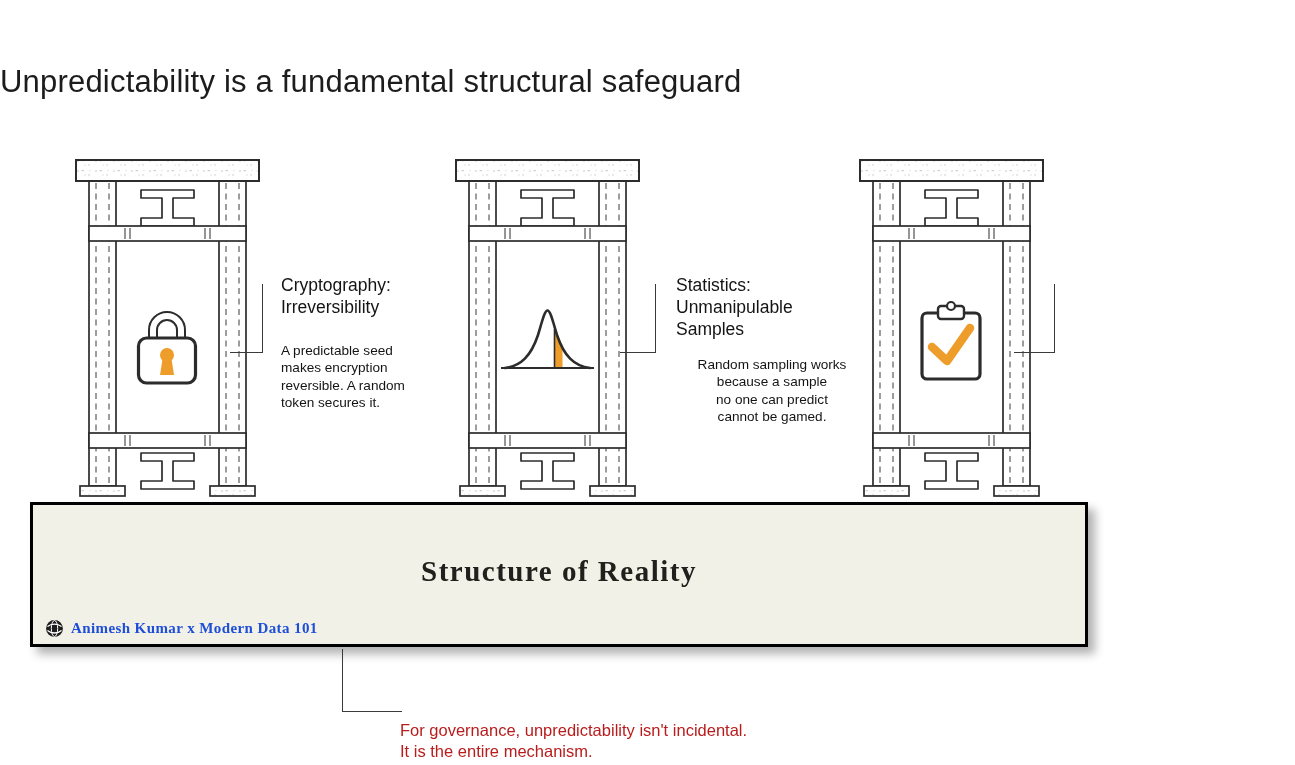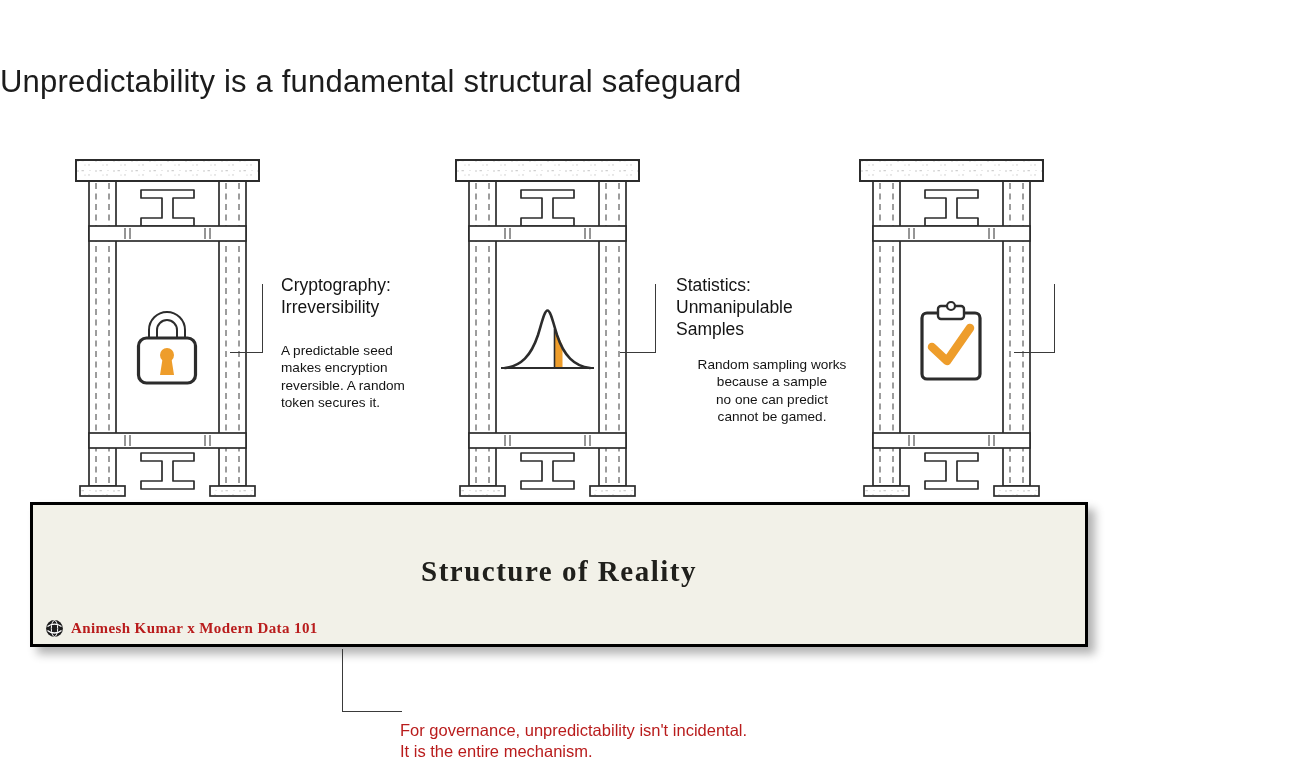--- a/index.html
+++ b/index.html
@@ -43,21 +43,21 @@
   }
   .foundation-label {
     position:absolute; left:0; right:0; top:50px; text-align:center;
     font-family:cursive; font-size:29px; font-weight:700;
     letter-spacing:1.5px; color:#20201c;
   }
   .attribution {
     position:absolute; left:12px; bottom:6px;
     display:flex; align-items:center; gap:7px;
     font-family:cursive; font-size:15px; font-weight:700;
-    letter-spacing:0.4px; color:#b91c1c;
+    letter-spacing:0.4px; color:#1d4ed8;
   }
 
   .footnote-connector {
     position:absolute; left:342px; top:649px; width:60px; height:63px;
     border-left:1.6px solid #3a3a3a; border-bottom:1.6px solid #3a3a3a;
   }
   .footnote {
     position:absolute; left:400px; top:689px; width:395px;
     font-size:16.5px; line-height:1.27;
     white-space:pre-line; color:#b91c1c;margin-top:31px;

